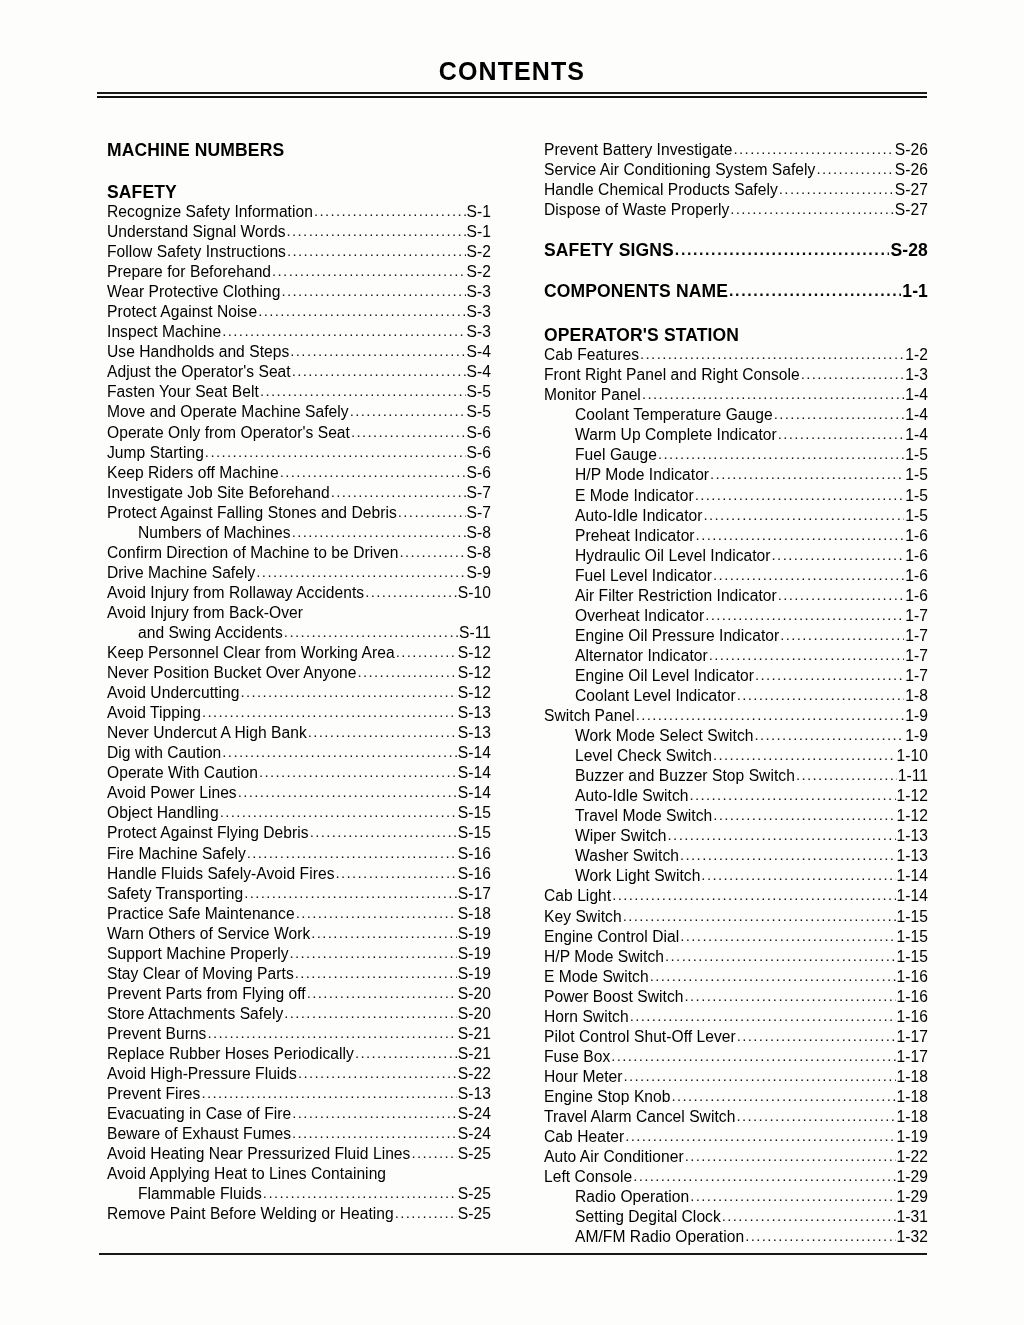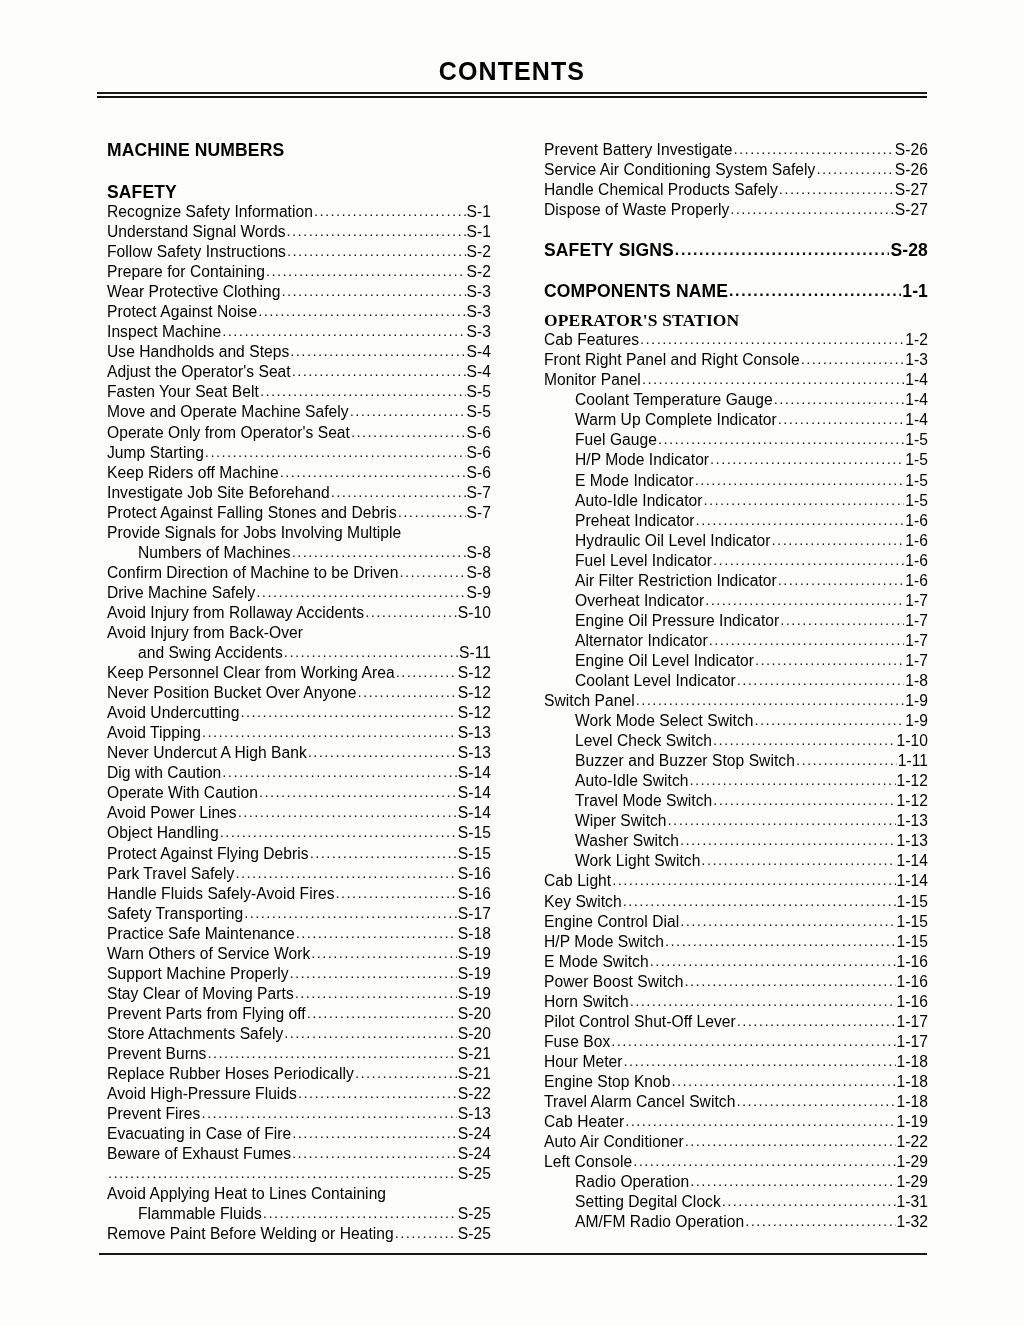--- a/index.html
+++ b/index.html
@@ -71,21 +71,21 @@
   .col-right { left: 544px; width: 384px; }
 
   
   .sec-head {
     font-size: 17.5px;
     font-weight: bold;
     line-height: 20px;
     letter-spacing: 0.15px;
     white-space: nowrap;
   }
-  .sec-head.gap-before { margin-top: 8px; font-family: Liberation Serif, serif; }
+  .sec-head.gap-before { margin-top: 23px; }
   .sec-head.gap-after  { margin-bottom: 2px; }
 
   
   .head-entry {
     display: flex;
     align-items: baseline;
     font-size: 17.5px;
     font-weight: bold;
     line-height: 20px;
     letter-spacing: 0.15px;
@@ -159,21 +159,21 @@
         <span class="etext">Understand Signal Words</span>
         <span class="eleader">........................................................................................................................................................................................................</span>
         <span class="epage">S-1</span>
       </div>
       <div class="entry">
         <span class="etext">Follow Safety Instructions</span>
         <span class="eleader">........................................................................................................................................................................................................</span>
         <span class="epage">S-2</span>
       </div>
       <div class="entry">
-        <span class="etext">Prepare for Containing</span>
+        <span class="etext">Prepare for Beforehand</span>
         <span class="eleader">........................................................................................................................................................................................................</span>
         <span class="epage">S-2</span>
       </div>
       <div class="entry">
         <span class="etext">Wear Protective Clothing</span>
         <span class="eleader">........................................................................................................................................................................................................</span>
         <span class="epage">S-3</span>
       </div>
       <div class="entry">
         <span class="etext">Protect Against Noise</span>
@@ -222,23 +222,20 @@
       </div>
       <div class="entry">
         <span class="etext">Investigate Job Site Beforehand</span>
         <span class="eleader">........................................................................................................................................................................................................</span>
         <span class="epage">S-7</span>
       </div>
       <div class="entry">
         <span class="etext">Protect Against Falling Stones and Debris</span>
         <span class="eleader">........................................................................................................................................................................................................</span>
         <span class="epage">S-7</span>
-      </div>
-      <div class="entry nolead">
-        <span class="etext">Provide Signals for Jobs Involving Multiple</span>
       </div>
       <div class="entry ind1">
         <span class="etext">Numbers of Machines</span>
         <span class="eleader">........................................................................................................................................................................................................</span>
         <span class="epage">S-8</span>
       </div>
       <div class="entry">
         <span class="etext">Confirm Direction of Machine to be Driven</span>
         <span class="eleader">........................................................................................................................................................................................................</span>
         <span class="epage">S-8</span>
@@ -305,21 +302,21 @@
         <span class="etext">Object Handling</span>
         <span class="eleader">........................................................................................................................................................................................................</span>
         <span class="epage">S-15</span>
       </div>
       <div class="entry">
         <span class="etext">Protect Against Flying Debris</span>
         <span class="eleader">........................................................................................................................................................................................................</span>
         <span class="epage">S-15</span>
       </div>
       <div class="entry">
-        <span class="etext">Park Travel Safely</span>
+        <span class="etext">Fire Machine Safely</span>
         <span class="eleader">........................................................................................................................................................................................................</span>
         <span class="epage">S-16</span>
       </div>
       <div class="entry">
         <span class="etext">Handle Fluids Safely-Avoid Fires</span>
         <span class="eleader">........................................................................................................................................................................................................</span>
         <span class="epage">S-16</span>
       </div>
       <div class="entry">
         <span class="etext">Safety Transporting</span>
@@ -380,20 +377,21 @@
         <span class="etext">Evacuating in Case of Fire</span>
         <span class="eleader">........................................................................................................................................................................................................</span>
         <span class="epage">S-24</span>
       </div>
       <div class="entry">
         <span class="etext">Beware of Exhaust Fumes</span>
         <span class="eleader">........................................................................................................................................................................................................</span>
         <span class="epage">S-24</span>
       </div>
       <div class="entry">
+        <span class="etext">Avoid Heating Near Pressurized Fluid Lines</span>
         <span class="eleader">........................................................................................................................................................................................................</span>
         <span class="epage">S-25</span>
       </div>
       <div class="entry nolead">
         <span class="etext">Avoid Applying Heat to Lines Containing</span>
       </div>
       <div class="entry ind1">
         <span class="etext">Flammable Fluids</span>
         <span class="eleader">........................................................................................................................................................................................................</span>
         <span class="epage">S-25</span>

